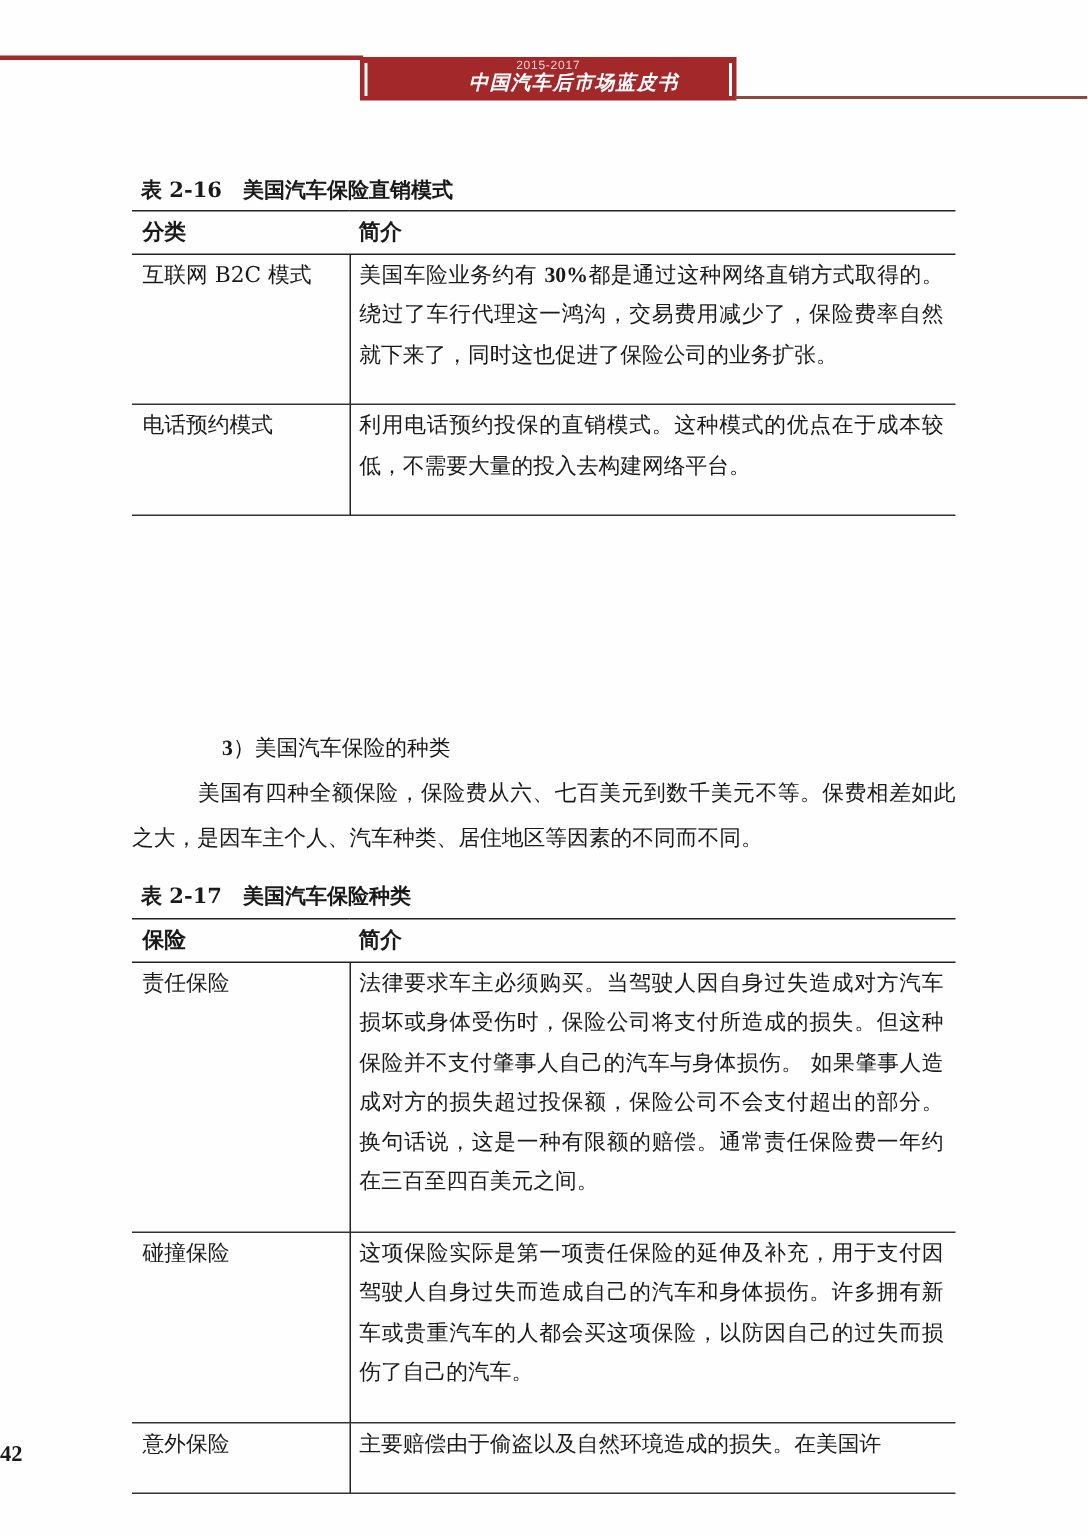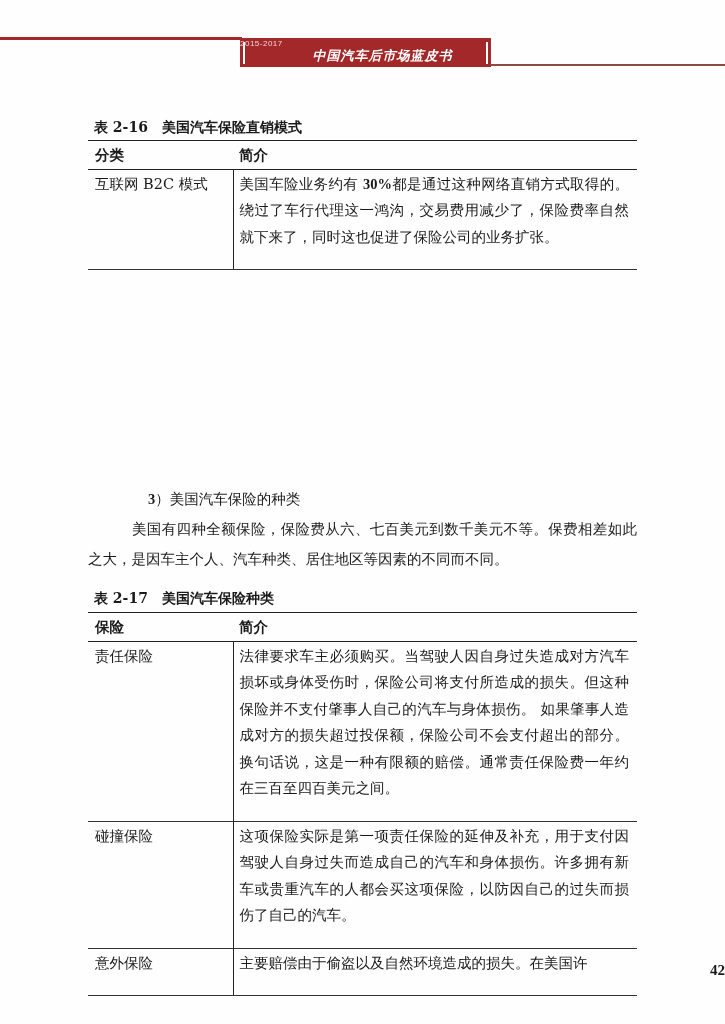--- a/index.html
+++ b/index.html
@@ -4,21 +4,21 @@
 <style>
   * { margin: 0; padding: 0; box-sizing: border-box; }
   html, body { width: 725px; height: 1024px; background: #fefefe; overflow: hidden; }
   body { position: relative; font-family: "DejaVu Serif", "Liberation Serif", serif; color: #1a1a1a; }
 
   
   .hdr-line-left { position: absolute; left: 0; top: 37px; width: 242px; height: 3px; background: #a3282a; }
   .hdr-box { position: absolute; left: 240px; top: 38px; width: 251px; height: 29px; background: #a3282a; }
   .hdr-bar-l { position: absolute; left: 243px; top: 42px; width: 2px; height: 22px; background: #ffffff; }
   .hdr-bar-r { position: absolute; left: 486px; top: 42px; width: 2px; height: 22px; background: #ffffff; }
-  .hdr-years { position: absolute; left: 240px; top: 39px; width: 251px; text-align: left; font-family: "Liberation Sans", sans-serif; font-size: 8px; color: #f3d4d4; letter-spacing: 0.5px; line-height: 10px; }
+  .hdr-years { position: absolute; left: 240px; top: 39px; width: 251px; text-align: center; font-family: "Liberation Sans", sans-serif; font-size: 8px; color: #f3d4d4; letter-spacing: 0.5px; line-height: 10px; }
   .hdr-title { position: absolute; left: 240px; top: 48px; width: 285px; text-align: center; font-family: "DejaVu Sans", sans-serif; font-size: 13px; font-weight: bold; font-style: italic; color: #ffffff; letter-spacing: 1px; line-height: 16px; }
   .hdr-line-right { position: absolute; left: 490px; top: 64px; width: 235px; height: 2px; background: #8a4a3e; }
 
   
   .caption { position: absolute; left: 94px; font-size: 14px; font-weight: bold; line-height: 18px; }
   .caption .num { margin-right: 14px; }
 
   
   table.doc { position: absolute; left: 88px; width: 549px; border-collapse: collapse; font-size: 14.5px; line-height: 26.5px; }
   table.doc th, table.doc td { vertical-align: top; text-align: left; padding: 0 5px 0 6px; }
@@ -29,21 +29,21 @@
   table.doc td.col1 { width: 145px; border-right: 1.5px solid #222; padding-left: 7px; white-space: nowrap; }
   table.doc td.col2 { padding-left: 6px; padding-right: 8px; text-align: justify; }
   table.doc th.col1 { width: 145px; padding-left: 7px; }
   b.num { font-family: "Liberation Serif", serif; font-weight: bold; }
 
   
   .section-head { position: absolute; left: 148px; top: 488px; font-size: 14.5px; line-height: 22px; }
   .para { position: absolute; left: 88px; top: 514px; width: 549px; font-size: 14.5px; line-height: 30px; text-indent: 44px; text-align: justify; }
 
   
-  .page-num { position: absolute; left: 0; top: 962px; width: 725px; text-align: right; font-family: "Liberation Serif", serif; font-weight: bold; font-size: 15px; }
+  .page-num { position: absolute; left: 0; top: 962px; width: 725px; text-align: left; font-family: "Liberation Serif", serif; font-weight: bold; font-size: 15px; }
 </style>
 </head>
 <body>
 
 <div class="hdr-line-left"></div>
 <div class="hdr-box"></div>
 <div class="hdr-bar-l"></div>
 <div class="hdr-bar-r"></div>
 <div class="hdr-years">2015-2017</div>
 <div class="hdr-title">中国汽车后市场蓝皮书</div>
@@ -55,20 +55,24 @@
 
 <table class="doc" style="top:140px;">
   <tbody>
       <tr class="head">
     <th class="col1">分类</th>
     <th>简介</th>
   </tr>
   <tr>
     <td class="col1"><span>互联网 B2C 模式</span></td>
     <td class="col2"><span>美国车险业务约有 </span><b class="num">30%</b><span>都是通过这种网络直销方式取得的。绕过了车行代理这一鸿沟，交易费用减少了，保险费率自然就下来了，同时这也促进了保险公司的业务扩张。</span></td>
+  </tr>
+  <tr>
+    <td class="col1">电话预约模式</td>
+    <td class="col2">利用电话预约投保的直销模式。这种模式的优点在于成本较低，不需要大量的投入去构建网络平台。</td>
   </tr>
 </tbody>
   </table>
 
 <div class="section-head">
   <b class="num">3</b><span>）美国汽车保险的种类</span>
 </div>
 <p class="para">美国有四种全额保险，保险费从六、七百美元到数千美元不等。保费相差如此之大，是因车主个人、汽车种类、居住地区等因素的不同而不同。</p>
 
 <div class="caption" style="top:589px;">

